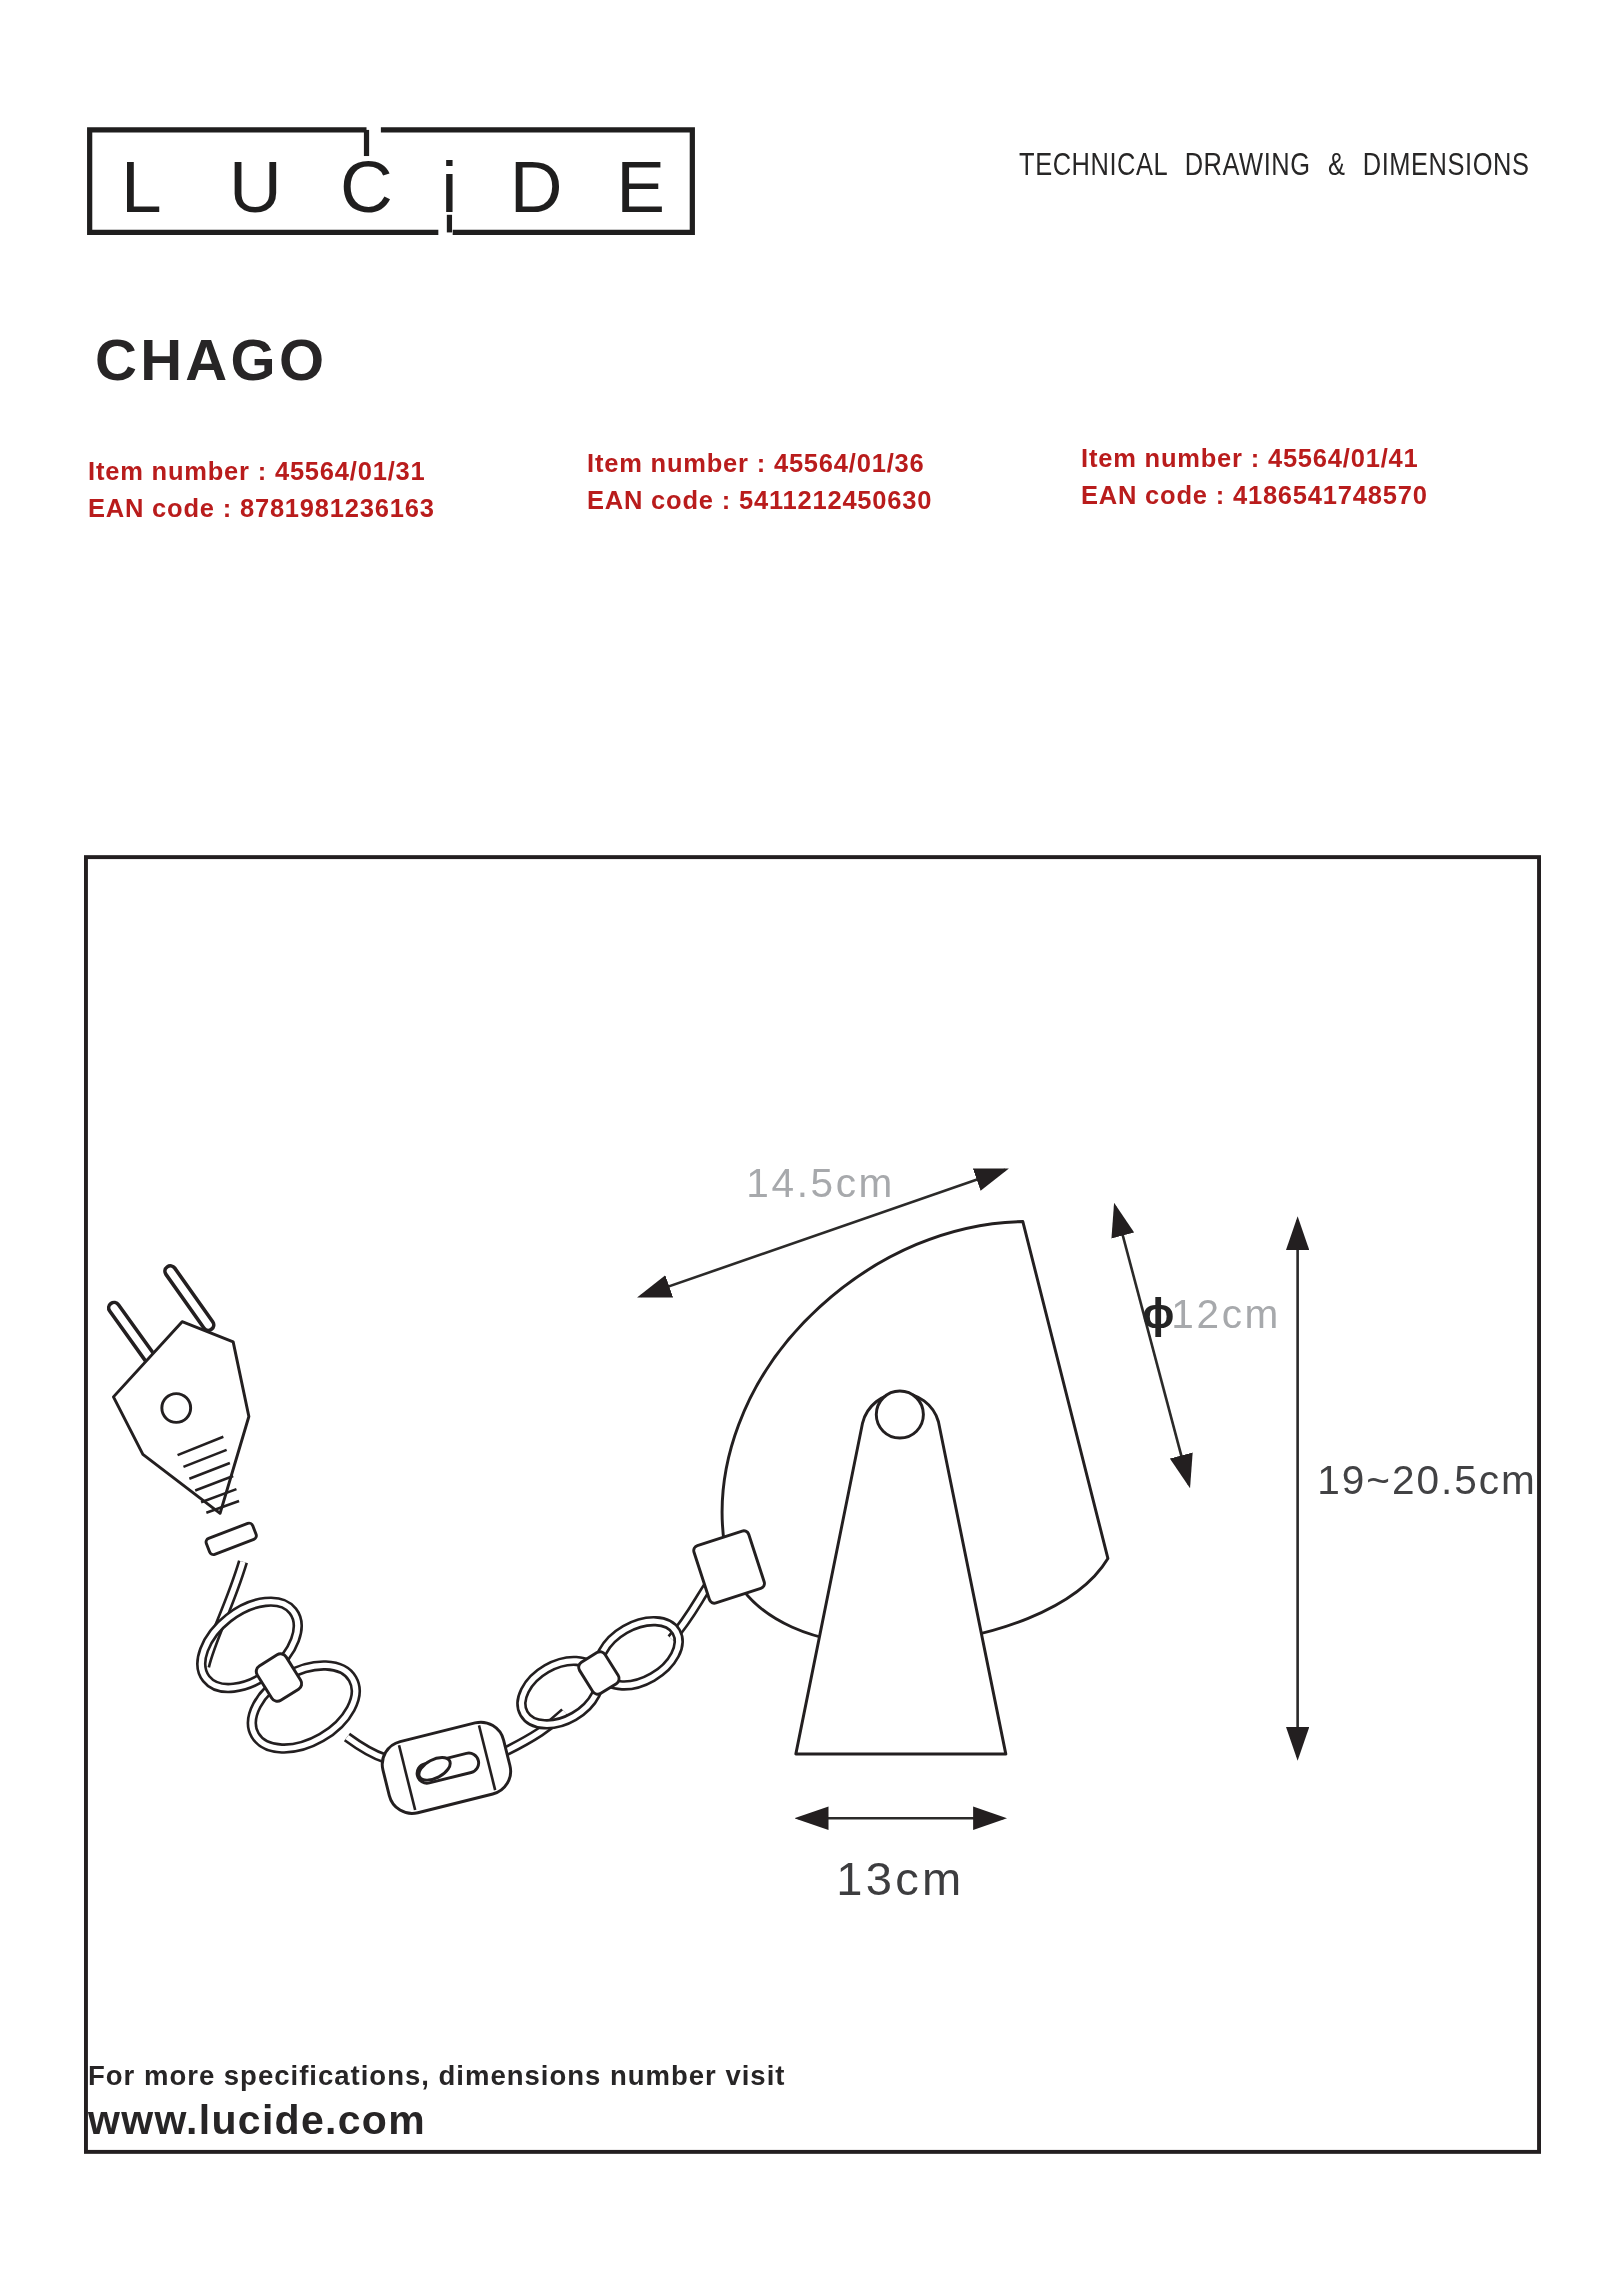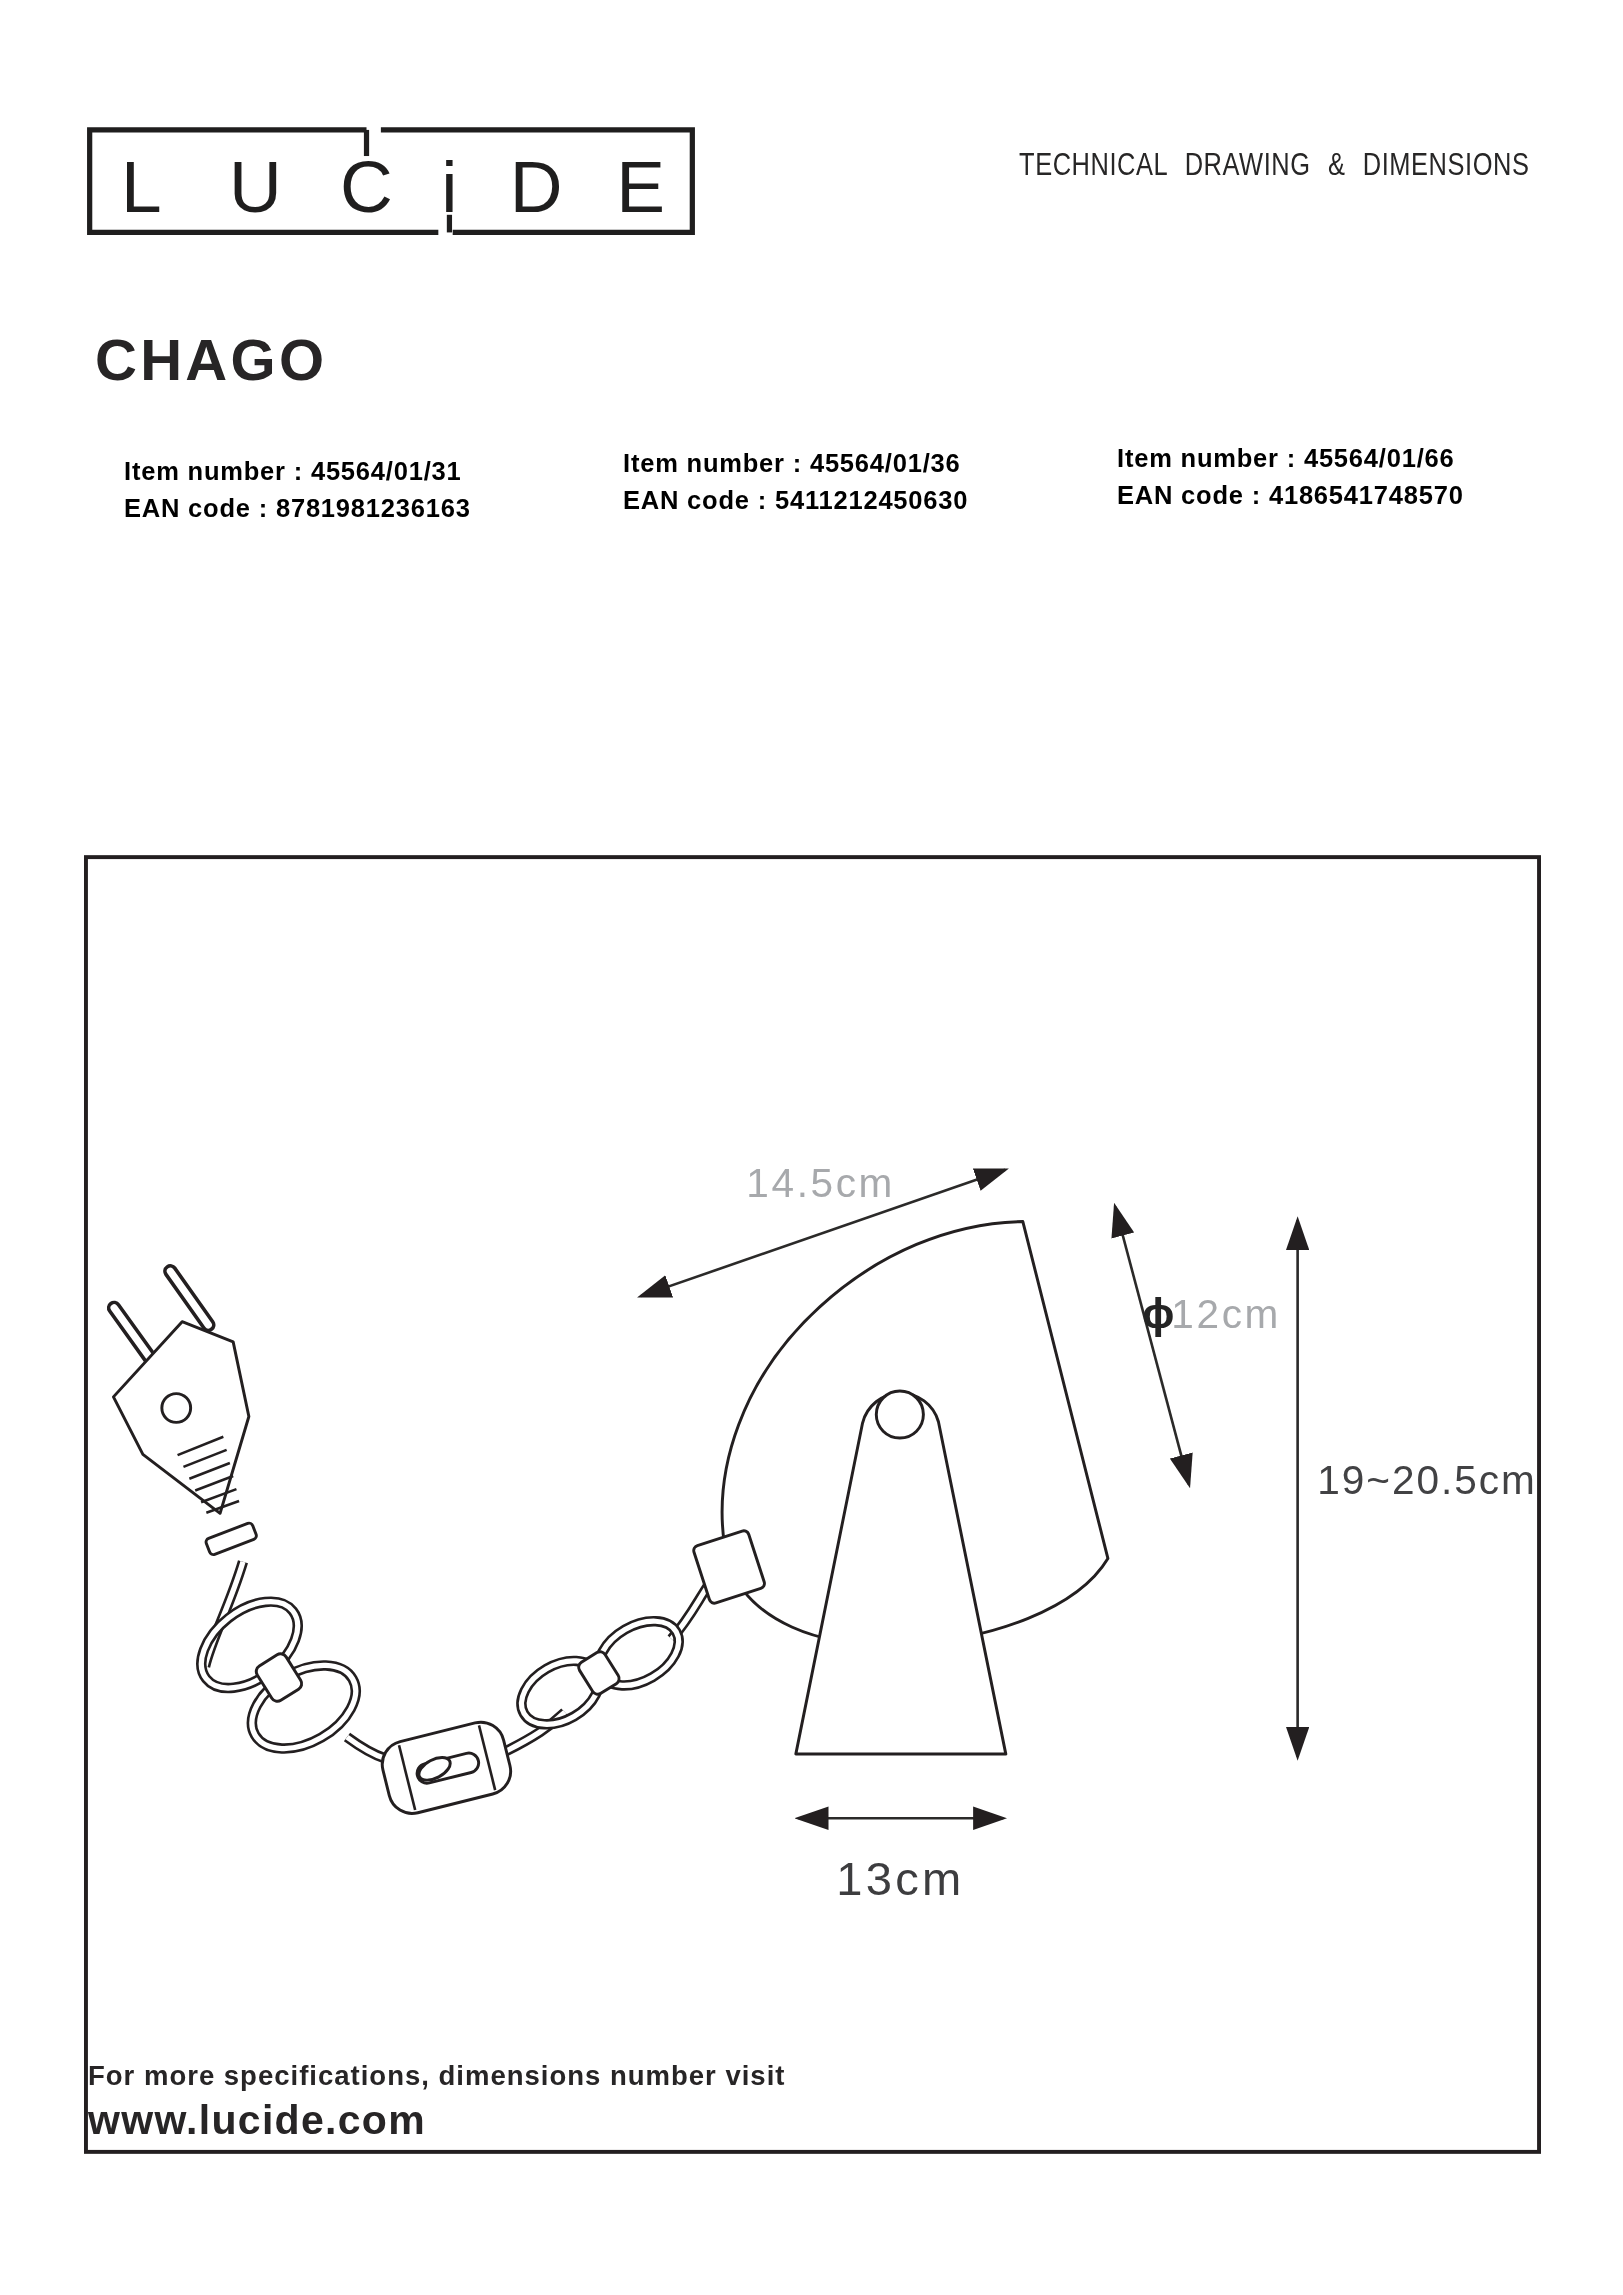--- a/index.html
+++ b/index.html
@@ -15,21 +15,21 @@
   .doc-title {
     position:absolute; right:94px; top:147px; font-size:31px; font-weight:500;
     letter-spacing:0.7px; word-spacing:11.8px; white-space:nowrap;
     transform:scaleX(0.82); transform-origin:100% 50%; color:#272626;
   }
   .product-name {
     position:absolute; left:87px; top:318px; margin:8px; font-size:58px;
     font-weight:700; letter-spacing:3.3px; color:#272526;
   }
   
-  .variant { position:absolute; font-size:25.5px; font-weight:700; letter-spacing:0.8px; line-height:37px; white-space:nowrap; color:#000000;margin-left:36px; }
+  .variant { position:absolute; font-size:25.5px; font-weight:700; letter-spacing:0.8px; line-height:37px; white-space:nowrap; color:#b91c1c; }
   .v1 { left:88px; top:453px; }
   .v2 { left:587px; top:445px; }
   .v3 { left:1081px; top:440px; }
   
   .drawing { position:absolute; left:84px; top:676px; width:1457px; height:1657px; }
   .drawing svg { width:100%; height:100%; display:block; }
   .shape { fill:#ffffff; stroke:#231f20; stroke-width:4.5; stroke-linejoin:round; }
   .ln    { fill:none; stroke:#231f20; stroke-width:4; }
   .cord-o { fill:none; stroke:#231f20; stroke-width:16; }
   .cord-i { fill:none; stroke:#ffffff; stroke-width:8; }
@@ -70,21 +70,21 @@
 
   <div class="variant v1">
     <div><span>Item number :</span> <span>45564/01/31</span></div>
     <div><span>EAN code :</span> <span>8781981236163</span></div>
   </div>
   <div class="variant v2">
     <div><span>Item number :</span> <span>45564/01/36</span></div>
     <div><span>EAN code :</span> <span>5411212450630</span></div>
   </div>
   <div class="variant v3">
-    <div><span>Item number :</span> <span>45564/01/66</span></div>
+    <div><span>Item number :</span> <span>45564/01/41</span></div>
     <div><span>EAN code :</span> <span>4186541748570</span></div>
   </div>
 
   <div class="drawing">
     <svg viewBox="0 0 2227 1985">
       <defs>
         <marker id="ah" markerWidth="13" markerHeight="9" refX="11.5" refY="4.5" orient="auto-start-reverse">
           <path d="M0,0 L13,4.5 L0,9 Z" fill="#231f20"></path>
         </marker>
       </defs>

